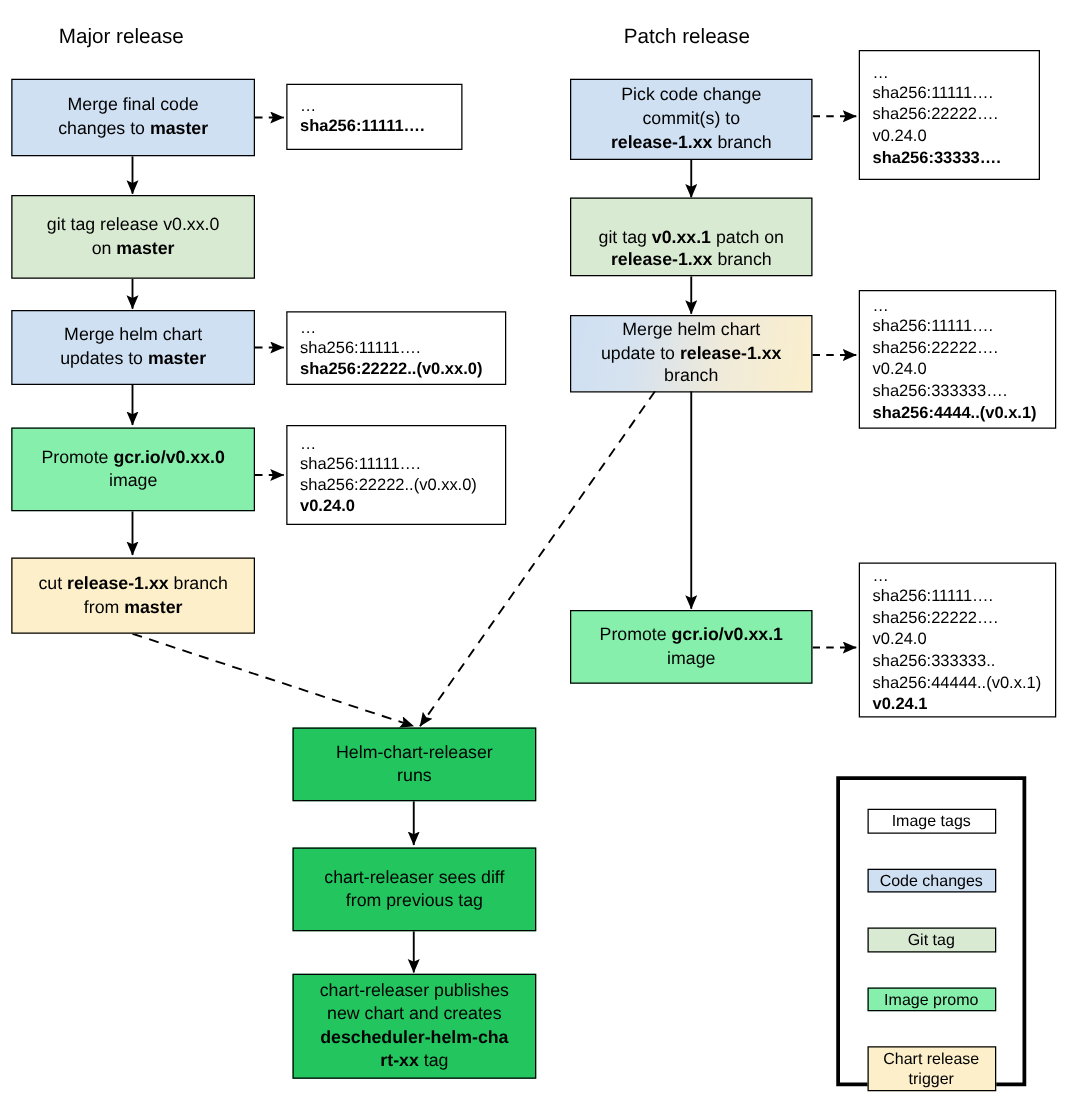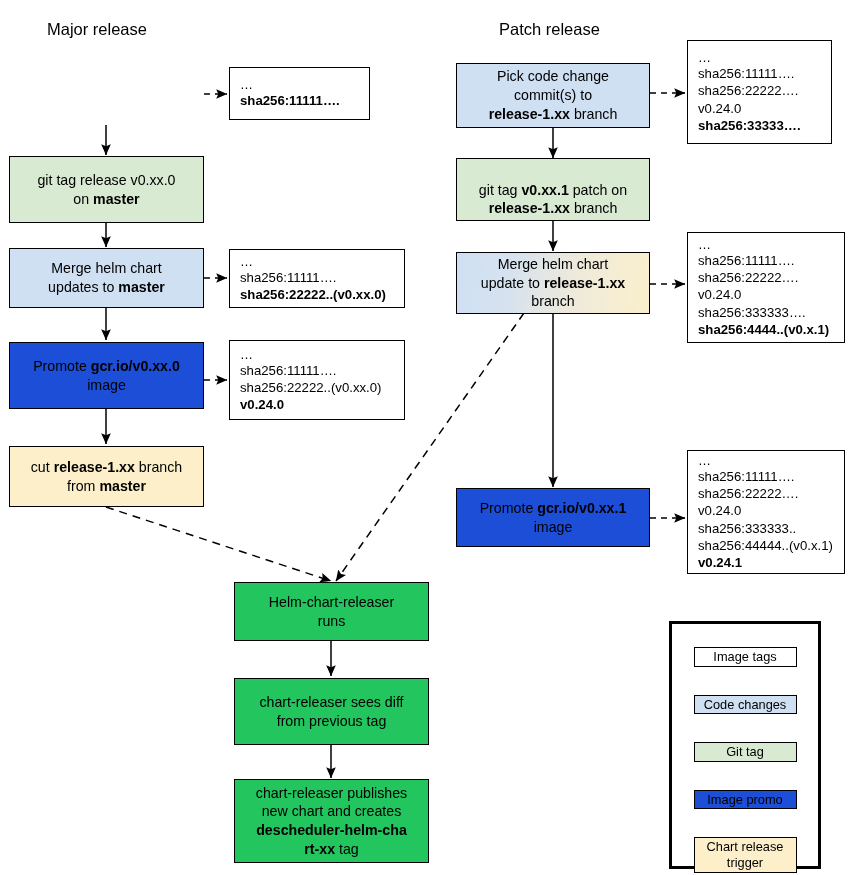--- a/index.html
+++ b/index.html
@@ -24,21 +24,21 @@
     display:flex;align-items:center;justify-content:center;
     text-align:center;
     font-size:14.2px;line-height:1.32;
     padding:2px 5px;
   }
   .node .t{display:block;}
   .node b{font-weight:bold;}
 
   .fill-blue  {background:#cfe0f3;}
   .fill-green {background:#d9ead3;}
-  .fill-purple{background:#1d4ed8;}
+  .fill-purple{background:#86efac;}
   .fill-yellow{background:#fcefc9;}
   .fill-pink  {background:#22c55e;}
   .fill-white {background:#ffffff;}
   .fill-gradient{background:linear-gradient(100deg,#cfe0f3 0%,#d6e2ef 28%,#efeada 62%,#fbefcc 100%);}
 
   
   .tagbox{
     position:absolute;box-sizing:border-box;
     background:#fff;border:1.3px solid #000;
     font-size:13.2px;line-height:1.30;
@@ -110,20 +110,23 @@
 
     <g stroke="#000" stroke-width="1.5" fill="none" marker-end="url(#ah)">
       <line x1="331" y1="641" x2="331" y2="676"></line>
       <line x1="331" y1="745" x2="331" y2="778"></line>
     </g>
   </svg>
 
   <div class="col-title" style="left:47px;top:20px;">Major release</div>
   <div class="col-title" style="left:499px;top:20px;">Patch release</div>
 
+  <div class="node fill-blue" style="left:9px;top:63px;width:195px;height:62px;">
+    <span class="t"><span>Merge final code</span><br><span>changes to </span><b>master</b></span>
+  </div>
 
   <div class="node fill-green" style="left:9px;top:156px;width:195px;height:67px;">
     <span class="t"><span>git tag release v0.xx.0</span><br><span>on </span><b>master</b></span>
   </div>
 
   <div class="node fill-blue" style="left:9px;top:248px;width:195px;height:60px;">
     <span class="t"><span>Merge helm chart</span><br><span>updates to </span><b>master</b></span>
   </div>
 
   <div class="node fill-purple" style="left:9px;top:342px;width:195px;height:67px;">

